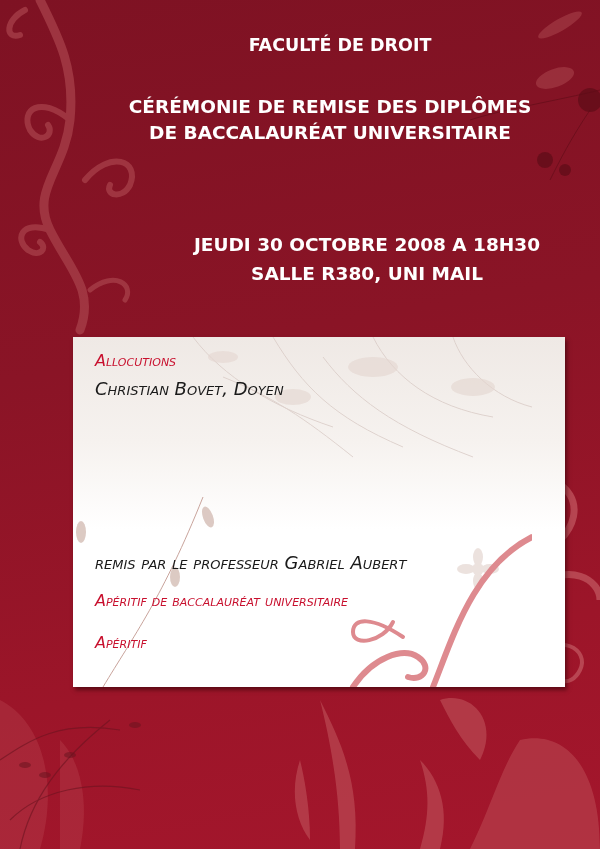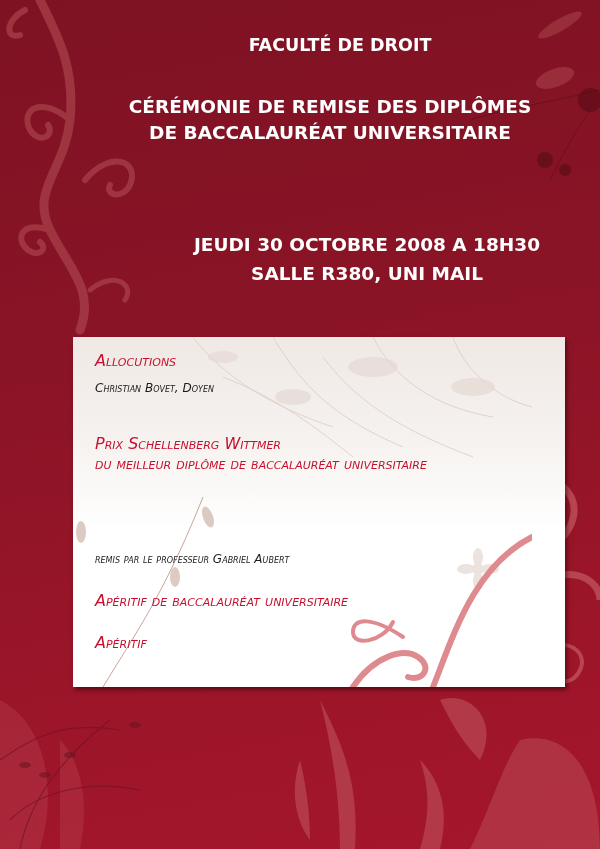--- a/index.html
+++ b/index.html
@@ -11,25 +11,26 @@
   .deco { position: absolute; left: 0; top: 0; width: 600px; height: 849px; pointer-events: none; }
   .header { position: absolute; left: 0; width: 600px; text-align: center; color: #ffffff; font-weight: bold; }
   .faculty { top: 35px; font-size: 17.5px; left: 40px; }
   .ceremony { top: 94px; font-size: 18.5px; line-height: 26px; left: 30px; }
   .datetime { top: 230px; font-size: 18.5px; line-height: 29px; left: 67px; }
   .card {
     position: absolute; left: 73px; top: 337px; width: 492px; height: 350px;
     background: linear-gradient(180deg, #efe9e5 0%, #f6f2ef 30%, #ffffff 55%, #ffffff 100%);
     box-shadow: 2px 3px 4px rgba(40,0,5,0.55);
     overflow: hidden;
+    text-align: right;
   }
   .card-deco { position: absolute; left: 0; top: 0; width: 459px; height: 350px; }
   .item { position: absolute; left: 22px; font-variant: small-caps; font-style: italic; }
   .red { color: #c8102e; font-size: 16px; }
-  .black { color: #1a1a1a; font-size: 12px; }
+  .black { color: #1a1a1a; font-size: 18px; }
   .line { display: block; white-space: nowrap; }
 </style>
 </head>
 <body>
 
 <svg class="deco" viewBox="0 0 600 849">
   <g fill="none" stroke="#a8404a" stroke-width="9" stroke-linecap="round" opacity="0.75">
     <path d="M40 0 C60 40, 75 70, 70 120 C65 170, 30 190, 50 230 C70 270, 95 290, 80 330"></path>
     <path d="M25 10 C5 20, 5 40, 20 35" stroke-width="6"></path>
     <path d="M70 120 C40 95, 20 110, 30 130 C40 145, 55 135, 48 125" stroke-width="6"></path>
@@ -121,23 +122,19 @@
       <path d="M330 300 C300 280, 280 280, 280 295 C280 310, 310 305, 320 285" stroke-width="4"></path>
     </g>
     <path d="M30 350 C60 300, 90 260, 130 160" fill="none" stroke="#c9a49c" stroke-width="1"></path>
   </svg>
 
   <div class="item red" style="top:14px;">Allocutions</div>
   <div class="item black" style="top:43px; line-height:17px;">
     <span class="line">Christian Bovet, Doyen</span>
   </div>
 
-  <div class="item red" style="top:97px; line-height:20px;">
-    <span class="line">Prix Schellenberg Wittmer</span>
-    <span class="line">du meilleur diplôme de baccalauréat universitaire</span>
-  </div>
 
   <div class="item black" style="top:215px;">remis par le professeur Gabriel Aubert</div>
 
   <div class="item red" style="top:254px;">Apéritif de baccalauréat universitaire</div>
 
   <div class="item red" style="top:296px;">Apéritif</div>
 </div>
 
 </body></html>

